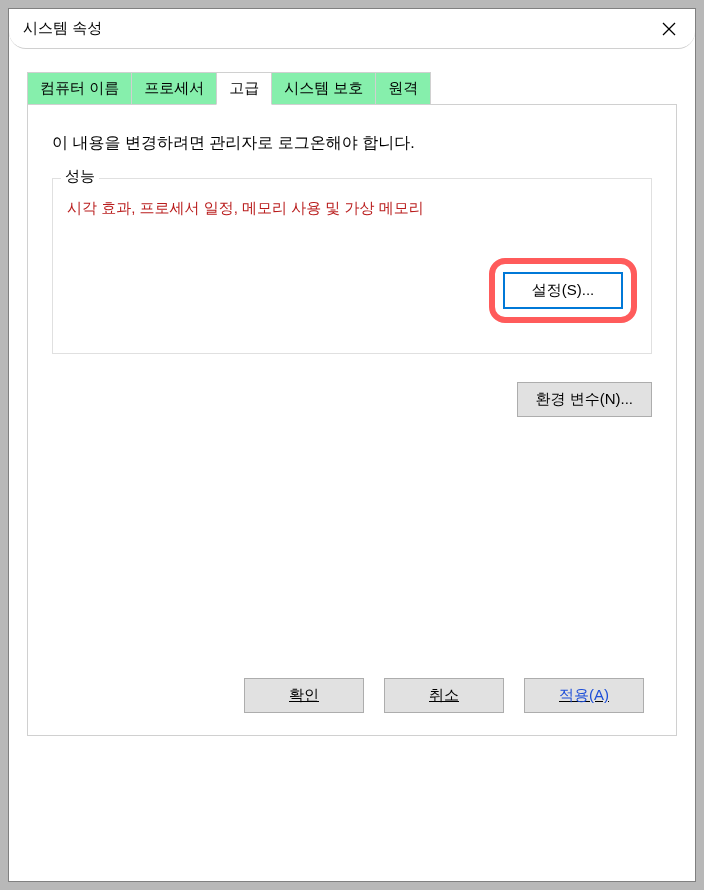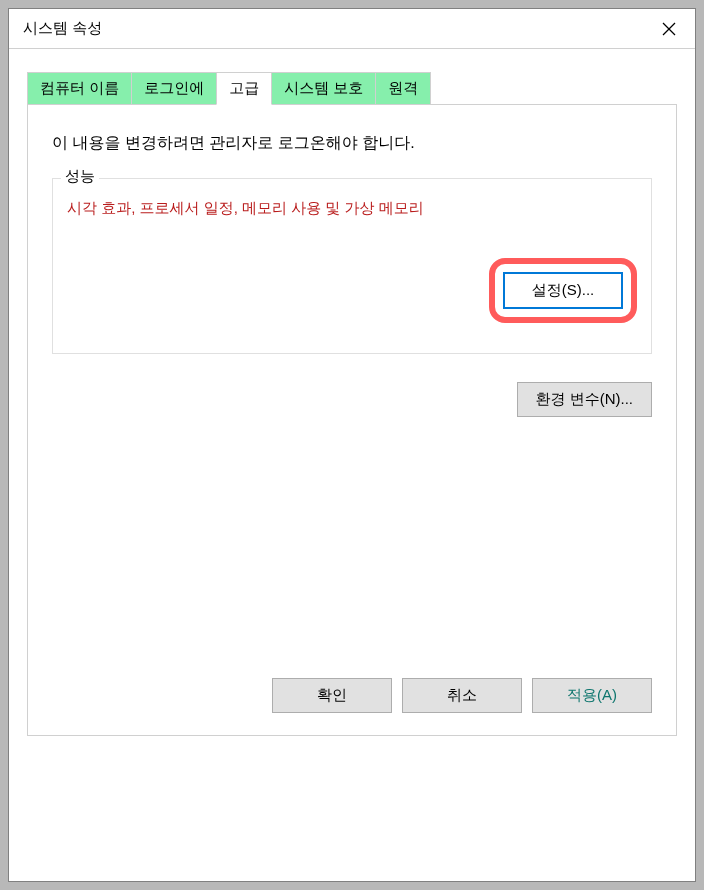--- a/index.html
+++ b/index.html
@@ -24,20 +24,21 @@
       background: #ffffff;
       border: 1px solid #808080;
     }
     .titlebar {
       height: 40px;
       display: flex;
       align-items: center;
       justify-content: space-between;
       padding: 0 14px 0 14px;
       border-bottom: 1px solid #d0d0d0;
+      border-radius: 17px;
     }
     .title-text {
       font-size: 15px;
       color: #000;
     }
     .close-btn {
       width: 24px;
       height: 24px;
       display: flex;
       align-items: center;
@@ -126,46 +127,47 @@
       border: 2px solid #0078d7;
       background: #fff;
     }
     .env-row {
       text-align: right;
       margin-top: 6px;
     }
     .bottom-buttons {
       position: absolute;
       bottom: 22px;
-      right: 24px;
+      right: 32px;
       display: flex;
-      gap: 10px;
+      gap: 20px;
+      text-decoration: underline;
     }
     .bottom-buttons .win-button.disabled {
-      color: #0f766e;
+      color: #1d4ed8;
       cursor: default;
     }
   </style>
 </head>
 <body>
 
 <div class="window">
   <div class="titlebar">
     <span class="title-text">시스템 속성</span>
     <div class="close-btn">
       <svg viewBox="0 0 16 16">
           <line x1="2" y1="2" x2="14" y2="14"></line>
           <line x1="14" y1="2" x2="2" y2="14"></line>
         </svg>
     </div>
   </div>
 
   <div class="tab-row">
     <div class="tab">컴퓨터 이름</div>
-    <div class="tab">로그인에</div>
+    <div class="tab">프로세서</div>
     <div class="tab active">고급</div>
     <div class="tab">시스템 보호</div>
     <div class="tab">원격</div>
   </div>
 
   <div class="tab-content">
     <div class="intro-text">이 내용을 변경하려면 관리자로 로그온해야 합니다.</div>
 
     <div class="fieldset">
       <div class="fieldset-legend">성능</div>

